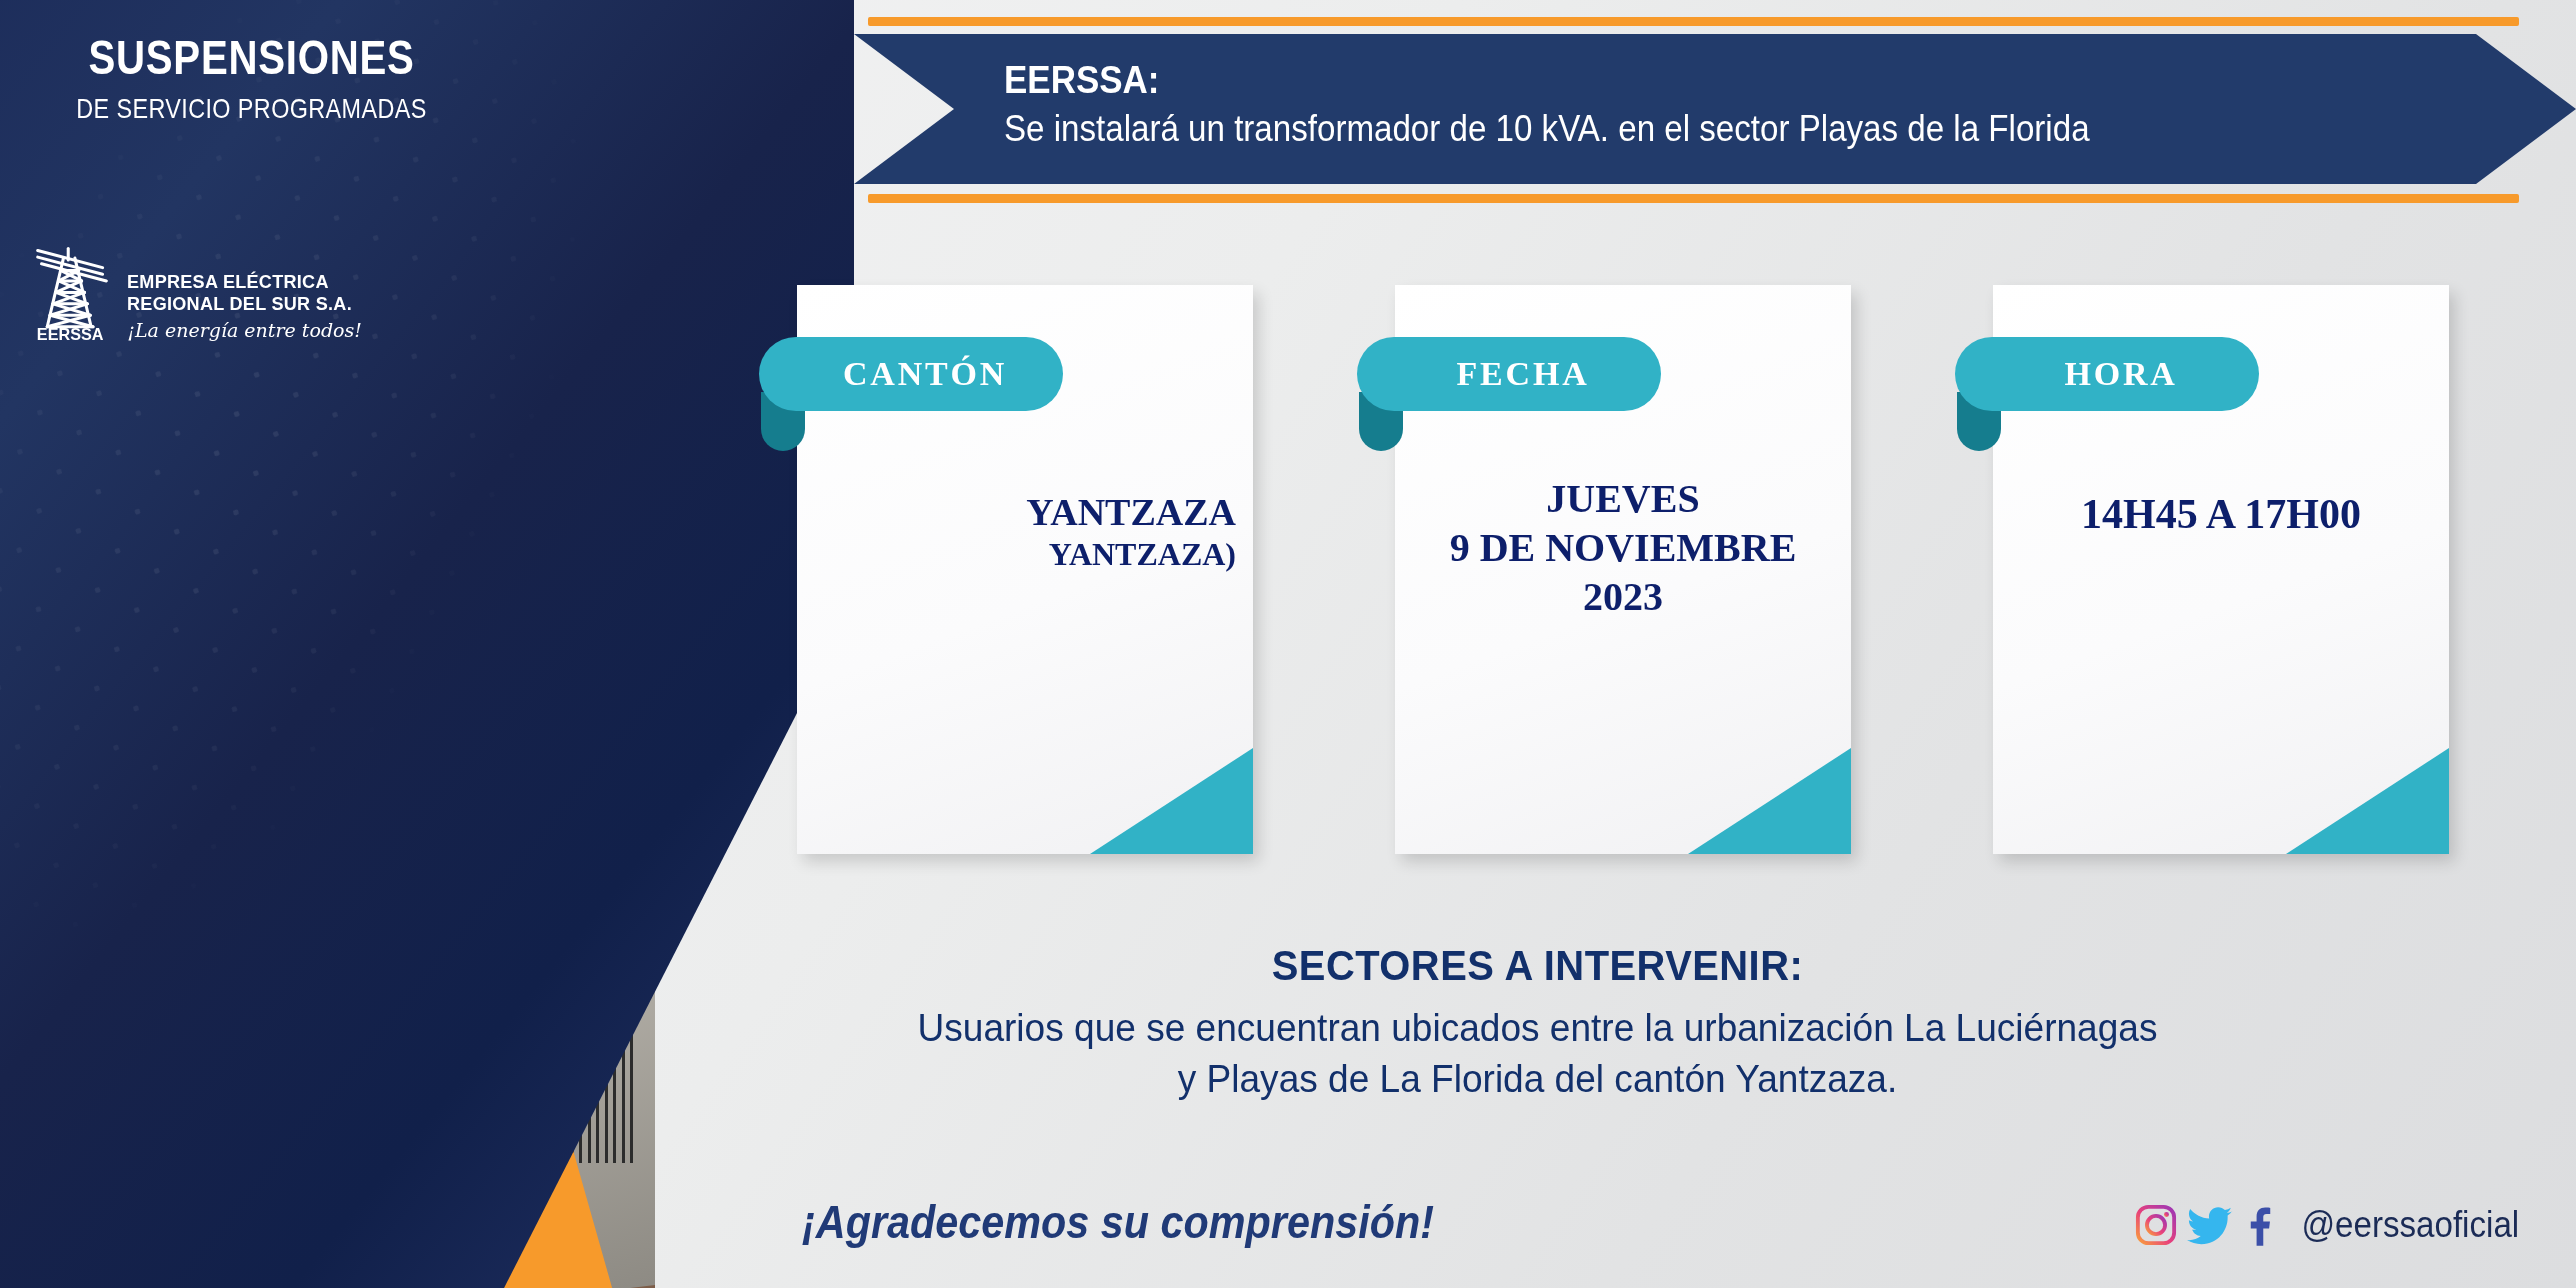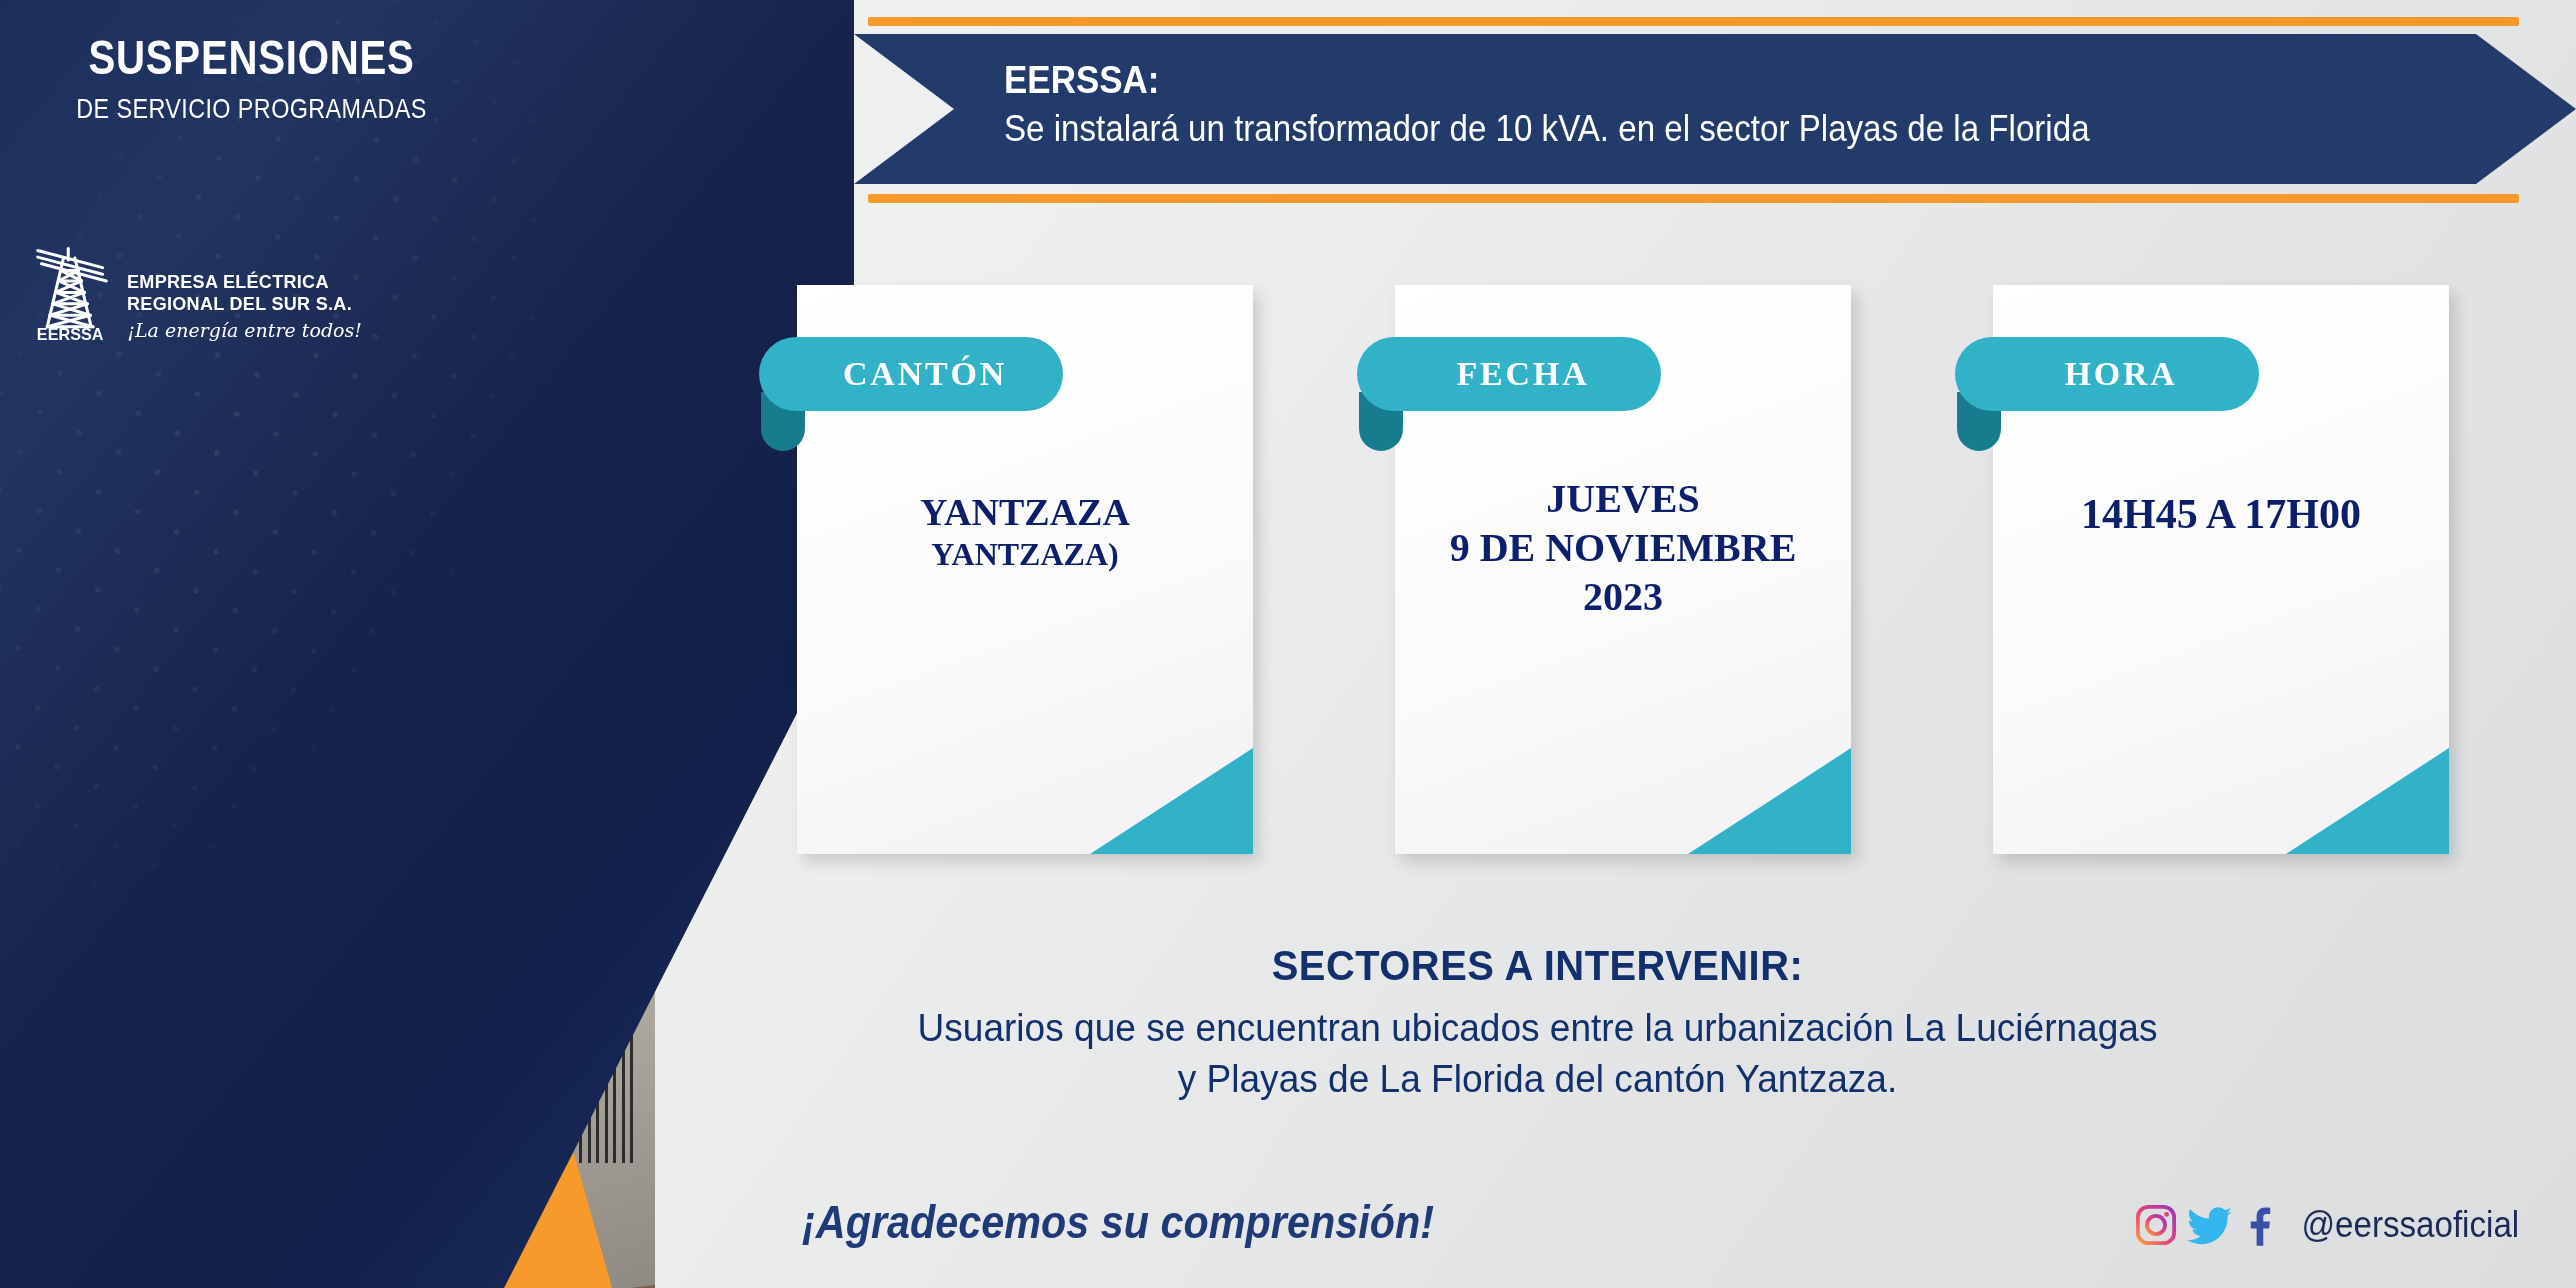--- a/index.html
+++ b/index.html
@@ -118,21 +118,21 @@
     clip-path:polygon(100% 0,100% 100%,0 100%);}
   .pill-wrap{position:absolute;left:-38px;top:52px;width:304px;height:74px;}
   .pill{position:absolute;left:0;top:0;width:100%;height:100%;border-radius:37px;background:#31b2c6;
     display:flex;align-items:center;justify-content:center;z-index:2;}
   .pill span{color:#fff;font-size:34px;font-weight:700;letter-spacing:2.8px;
     font-family:"Liberation Serif",serif;margin-left:28px;}
   .pill-fold{position:absolute;left:1.9px;top:55px;width:44px;height:59px;background:#157d8e;
     border-radius:0 0 23px 23px;z-index:1;}
   .card-body{position:absolute;left:0;right:0;top:204px;padding:0 17px;text-align:center;
     color:#0d1f6b;font-family:"Liberation Serif",serif;font-weight:700;line-height:1.22;}
-  .card-body.c1{font-size:38px;}
+  .card-body.c1{font-size:38px;text-align:right;}
   .card-body.c1 .sub{font-size:32px;}
   .card-body.c2{font-size:40px;top:190px;}
   .card-body.c3{font-size:42px;top:204px;}
 
   
   .sect{position:absolute;left:721px;top:942px;width:1633px;text-align:center;z-index:3;
     color:#12306b;font-family:"Liberation Sans Narrow","Liberation Sans",sans-serif;}
   .sect-title{font-size:42px;font-weight:700;letter-spacing:0.5px;transform:scaleX(.95);}
   .sect-p{font-size:39px;font-weight:400;line-height:1.3;margin-top:13.3px;transform:scaleX(.95);}
   .thanks{position:absolute;left:802px;top:1194px;z-index:3;

